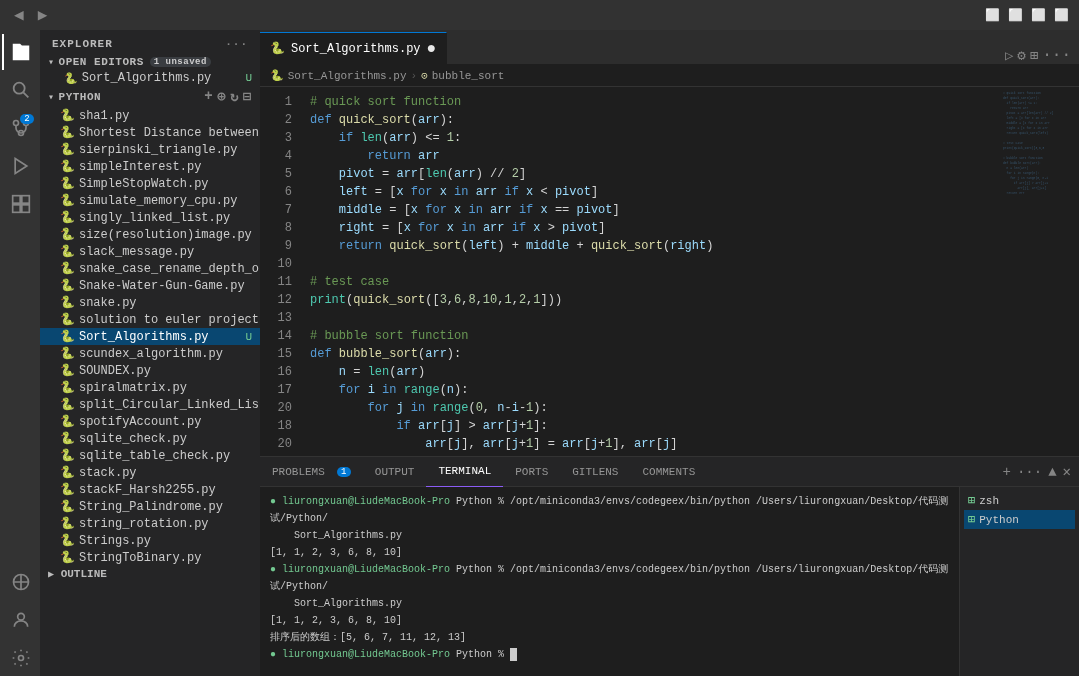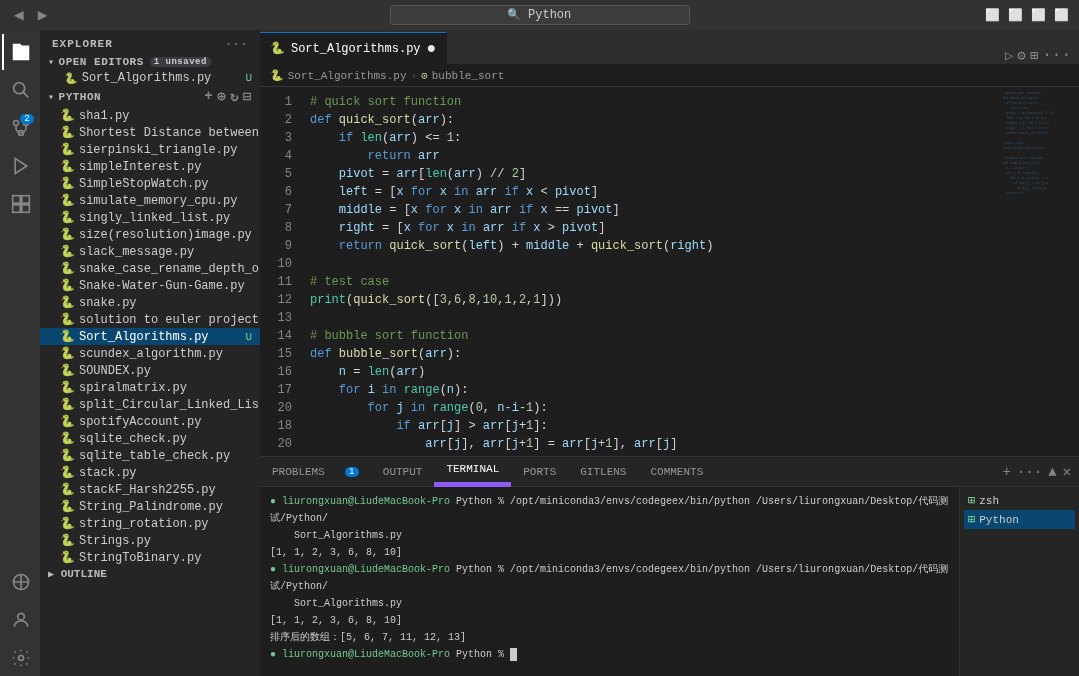--- a/index.html
+++ b/index.html
@@ -312,25 +312,25 @@
     }
     .term-tab {
       padding: 0 12px;
       height: 30px;
       display: flex;
       align-items: center;
       font-size: 11px;
       color: #969696;
       cursor: pointer;
       position: relative;
-      gap: 20px;
+      gap: 12px;
     }
     .term-tab.active {
       color: #ffffff;
-      border-bottom: 5px solid #8b5cf6;
+      border-bottom: 1px solid #8b5cf6;
     }
     .term-tab .badge {
       background: #0078d4;
       color: white;
       font-size: 9px;
       border-radius: 8px;
       padding: 0 4px;
       min-width: 14px;
       text-align: center;
     }
@@ -394,23 +394,20 @@
       font-weight: 700;
     }
   </style>
 </head>
 <body>
 
 <div id="title-bar">
   <div class="nav-buttons">
     <span class="nav-btn">◀</span>
     <span class="nav-btn">▶</span>
-  </div>
-  <div class="search-bar">
-    <span style="color:#858585;font-size:11px;">🔍 </span><span>Python</span>
   </div>
   <div class="right-icons">
     <span>⬜</span>
     <span>⬜</span>
     <span>⬜</span>
     <span>⬜</span>
   </div>
 </div>
 
 <div id="main">

